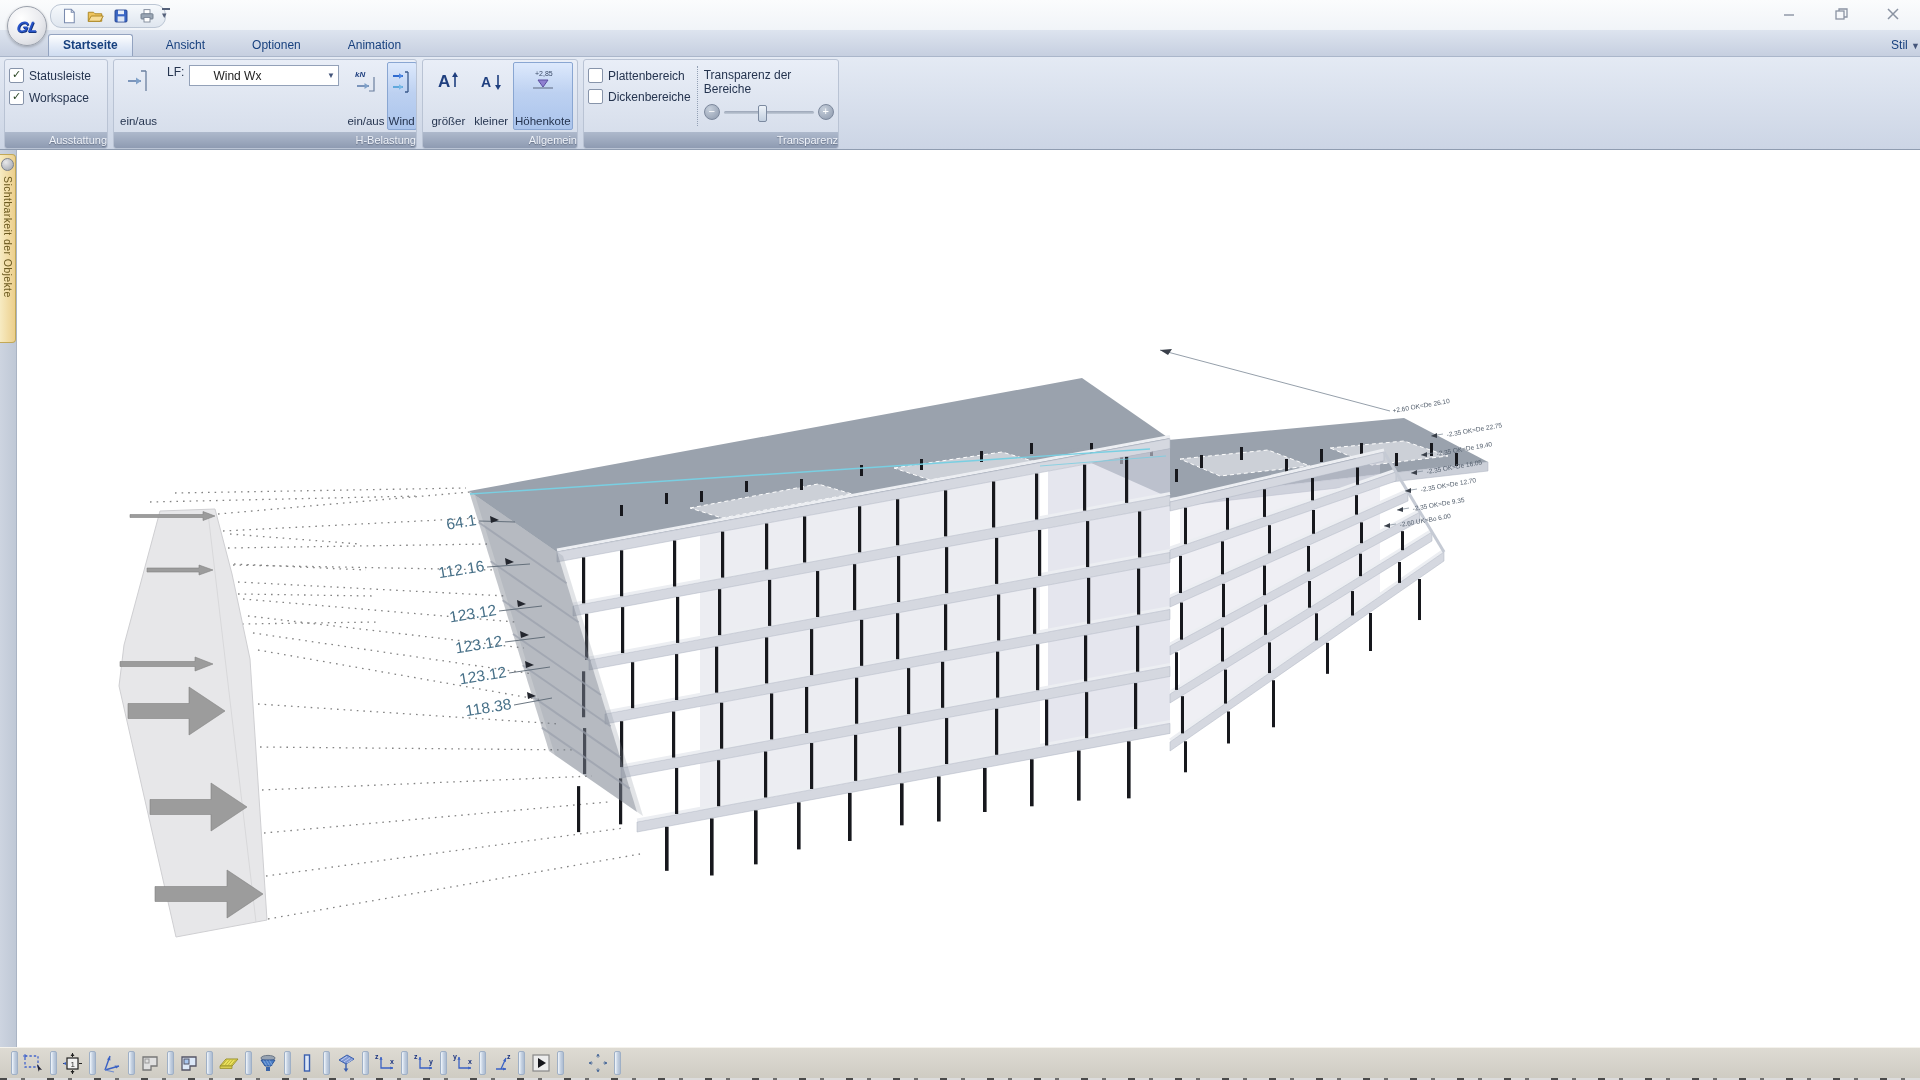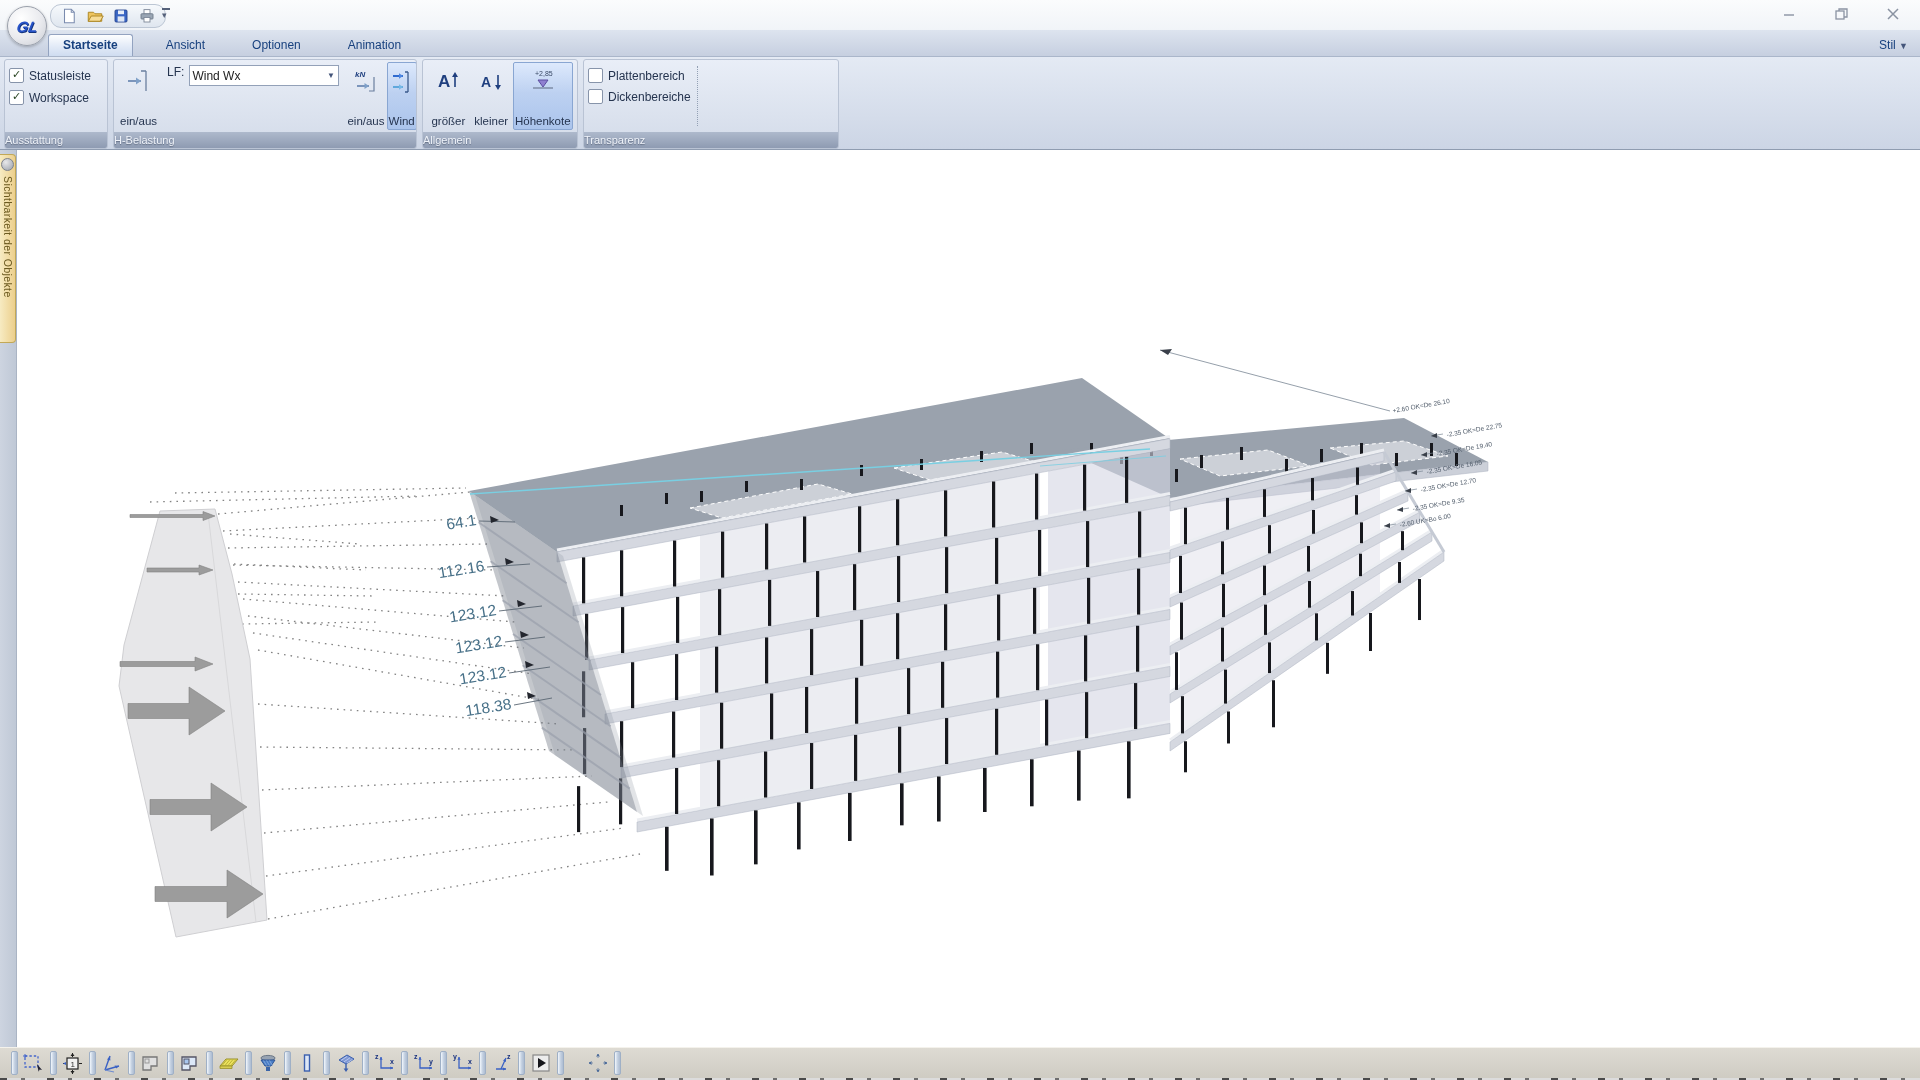--- a/index.html
+++ b/index.html
@@ -21,46 +21,46 @@
   .qat-more .bar{display:block;width:8px;height:2px;background:#55617a;margin:0 auto 1px;}
   .wincontrols{position:absolute;right:14px;top:4px;display:flex;gap:26px;}
   .wincontrols .wc{width:26px;height:20px;display:flex;align-items:center;justify-content:center;}
 
   
   .tabstrip{height:26px;flex:0 0 auto;background:linear-gradient(#dde4ef,#c6cfe0);
     border-bottom:1px solid #aab6ca;display:flex;align-items:flex-end;padding-left:48px;position:relative;gap:15px;}
   .tab{padding:3px 14px 4px;font-size:12px;color:#17407e;margin-right:4px;border-radius:3px 3px 0 0;}
   .tab.active{background:linear-gradient(#fdfeff,#e2eaf7 55%,#cfdcf0);border:1px solid #93a3c0;border-bottom:none;
     font-weight:bold;}
-  .stil{margin-left:auto;margin-right:12px;font-size:12px;color:#17407e;padding-bottom:4px;}
+  .stil{margin-left:auto;font-size:12px;color:#17407e;padding-bottom:4px;}
   .stil .car{font-size:9px;color:#44557a;}
 
   
   .ribbon{height:90px;flex:0 0 auto;background:linear-gradient(#e4eaf4,#ccd5e5);
     border-bottom:1px solid #8f9cb0;display:flex;align-items:stretch;padding:2px 0 0 4px;}
   .rgroup{display:flex;flex-direction:column;margin-right:5px;border:1px solid #b9c3d4;border-radius:3px;
     background:linear-gradient(#e9eef7,#d3dbe9);overflow:hidden;}
   .rg-content{flex:1;display:flex;align-items:stretch;padding:2px 4px;}
-  .rg-caption{height:16px;line-height:16px;text-align:left;font-size:11px;color:#eef2f9;
+  .rg-caption{height:16px;line-height:16px;text-align:right;font-size:11px;color:#eef2f9;
     background:linear-gradient(#aeb9cc,#8e9bb2);text-shadow:0 1px 1px rgba(40,50,70,.45);}
   .chkcol{display:flex;flex-direction:column;justify-content:flex-start;gap:7px;padding-top:6px;}
   .chkrow{display:flex;align-items:center;gap:5px;font-size:12px;color:#25344f;}
   .chkbox{width:13px;height:13px;background:#fff;border:1px solid #8794aa;border-radius:2px;
     display:flex;align-items:center;justify-content:center;font-size:11px;color:#27431f;line-height:1;}
   .chkbox .mark{visibility:hidden;margin-top:-2px;}
   .chkrow.checked .mark{visibility:visible;}
   .bigbtn{width:40px;display:flex;flex-direction:column;align-items:center;justify-content:space-between;
     padding:4px 1px 2px;border:1px solid transparent;border-radius:2px;font-size:11.5px;color:#25344f;}
   .bigbtn .lbl{white-space:nowrap;}
   .bigbtn.sel{background:linear-gradient(#dde9fc,#bdd1f1 45%,#abc4ec);border-color:#89a6d2;}
   .bigbtn.dis{color:#99a2b2;}
   .lfcol{display:flex;flex-direction:column;padding:3px 6px 0 8px;}
   .lfrow{display:flex;align-items:flex-start;gap:5px;font-size:12px;color:#25344f;}
   .lfselect{width:148px;height:19px;background:#fff;border:1px solid #93a1b8;display:flex;align-items:center;}
-  .lfselect .val{flex:1;padding-left:2px;font-size:12px;color:#222;}
+  .lfselect .val{flex:1;padding-left:23px;font-size:12px;color:#222;}
   .lfselect .drop{width:15px;text-align:center;font-size:8px;color:#44557a;}
   .transrow{display:flex;align-items:stretch;}
   .transdiv{border-left:1px dotted #93a0b4;margin:4px 6px;}
   .transcol{display:flex;flex-direction:column;padding-top:6px;font-size:12px;color:#25344f;}
   .sliderrow{display:flex;align-items:center;gap:4px;margin-top:8px;}
   .sphere{width:14px;height:14px;border-radius:50%;color:#fff;font-size:11px;line-height:13px;text-align:center;
     background:radial-gradient(circle at 35% 30%,#c7d0dc,#8c98ac);border:1px solid #7c889c;}
   .track{position:relative;width:90px;height:3px;background:linear-gradient(#9aa5b6,#c2cbd8);border-radius:2px;}
   .thumb{position:absolute;top:-6px;left:38%;width:7px;height:15px;border-radius:2px;
     background:linear-gradient(#eef3f9,#c2cfdf);border:1px solid #7c8aa0;}
@@ -270,20 +270,30 @@
               <span>Plattenbereich</span>
           </div>
           <div class="chkrow">
             <span class="chkbox">
                 <span class="mark">✓</span>
               </span>
               <span>Dickenbereiche</span>
           </div>
         </div>
         <div class="transdiv"></div>
+        <div class="transcol">
+          <span>Transparenz der Bereiche</span>
+          <div class="sliderrow">
+            <div class="sphere">−</div>
+            <div class="track">
+                <div class="thumb"></div>
+              </div>
+            <div class="sphere">+</div>
+          </div>
+        </div>
       </div>
       <div class="rg-caption">Transparenz</div>
     </div>
   </div>
 
   <div class="workspace">
     <div class="leftrail">
       <div class="vtab">
         <span class="pin"></span>
         <span class="vlabel">Sichtbarkeit der Objekte</span>

